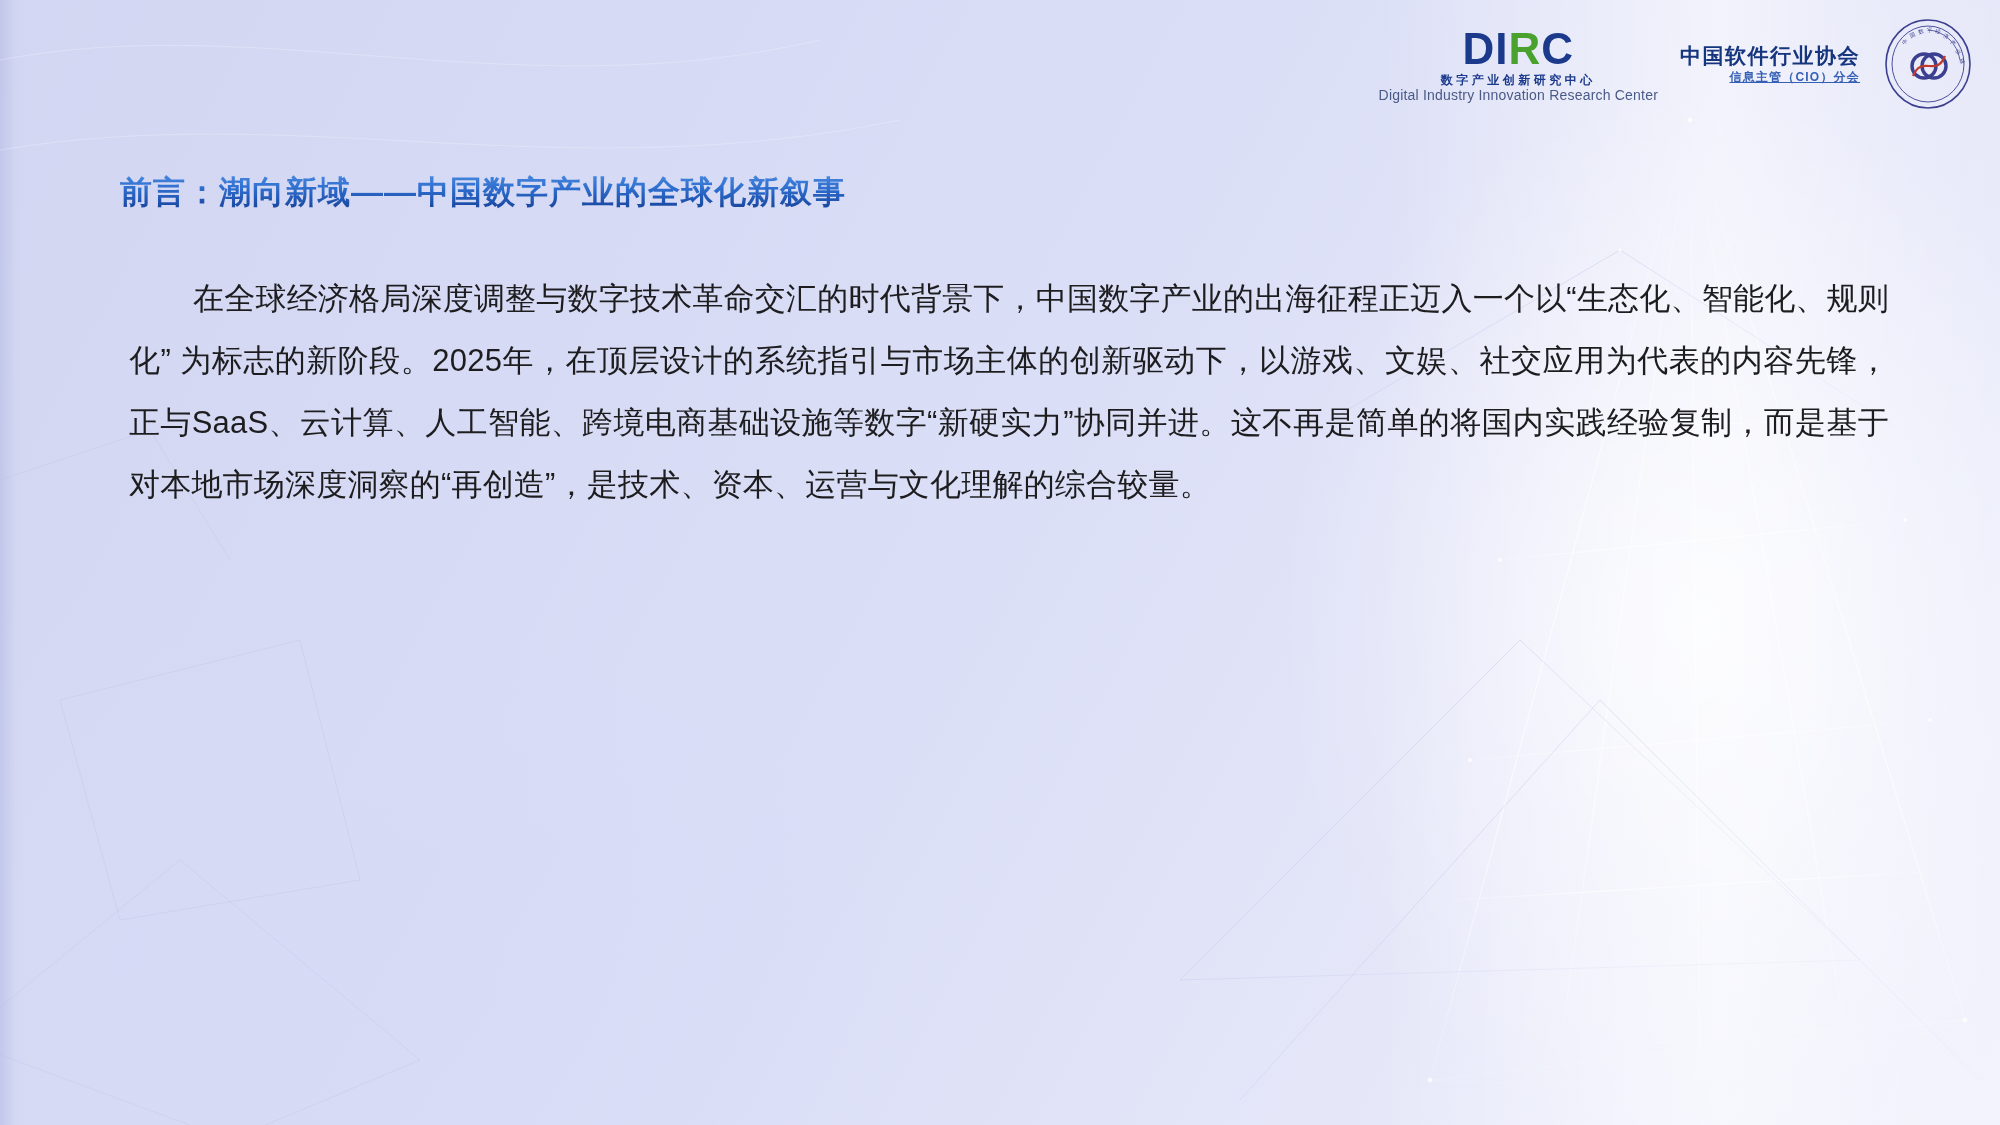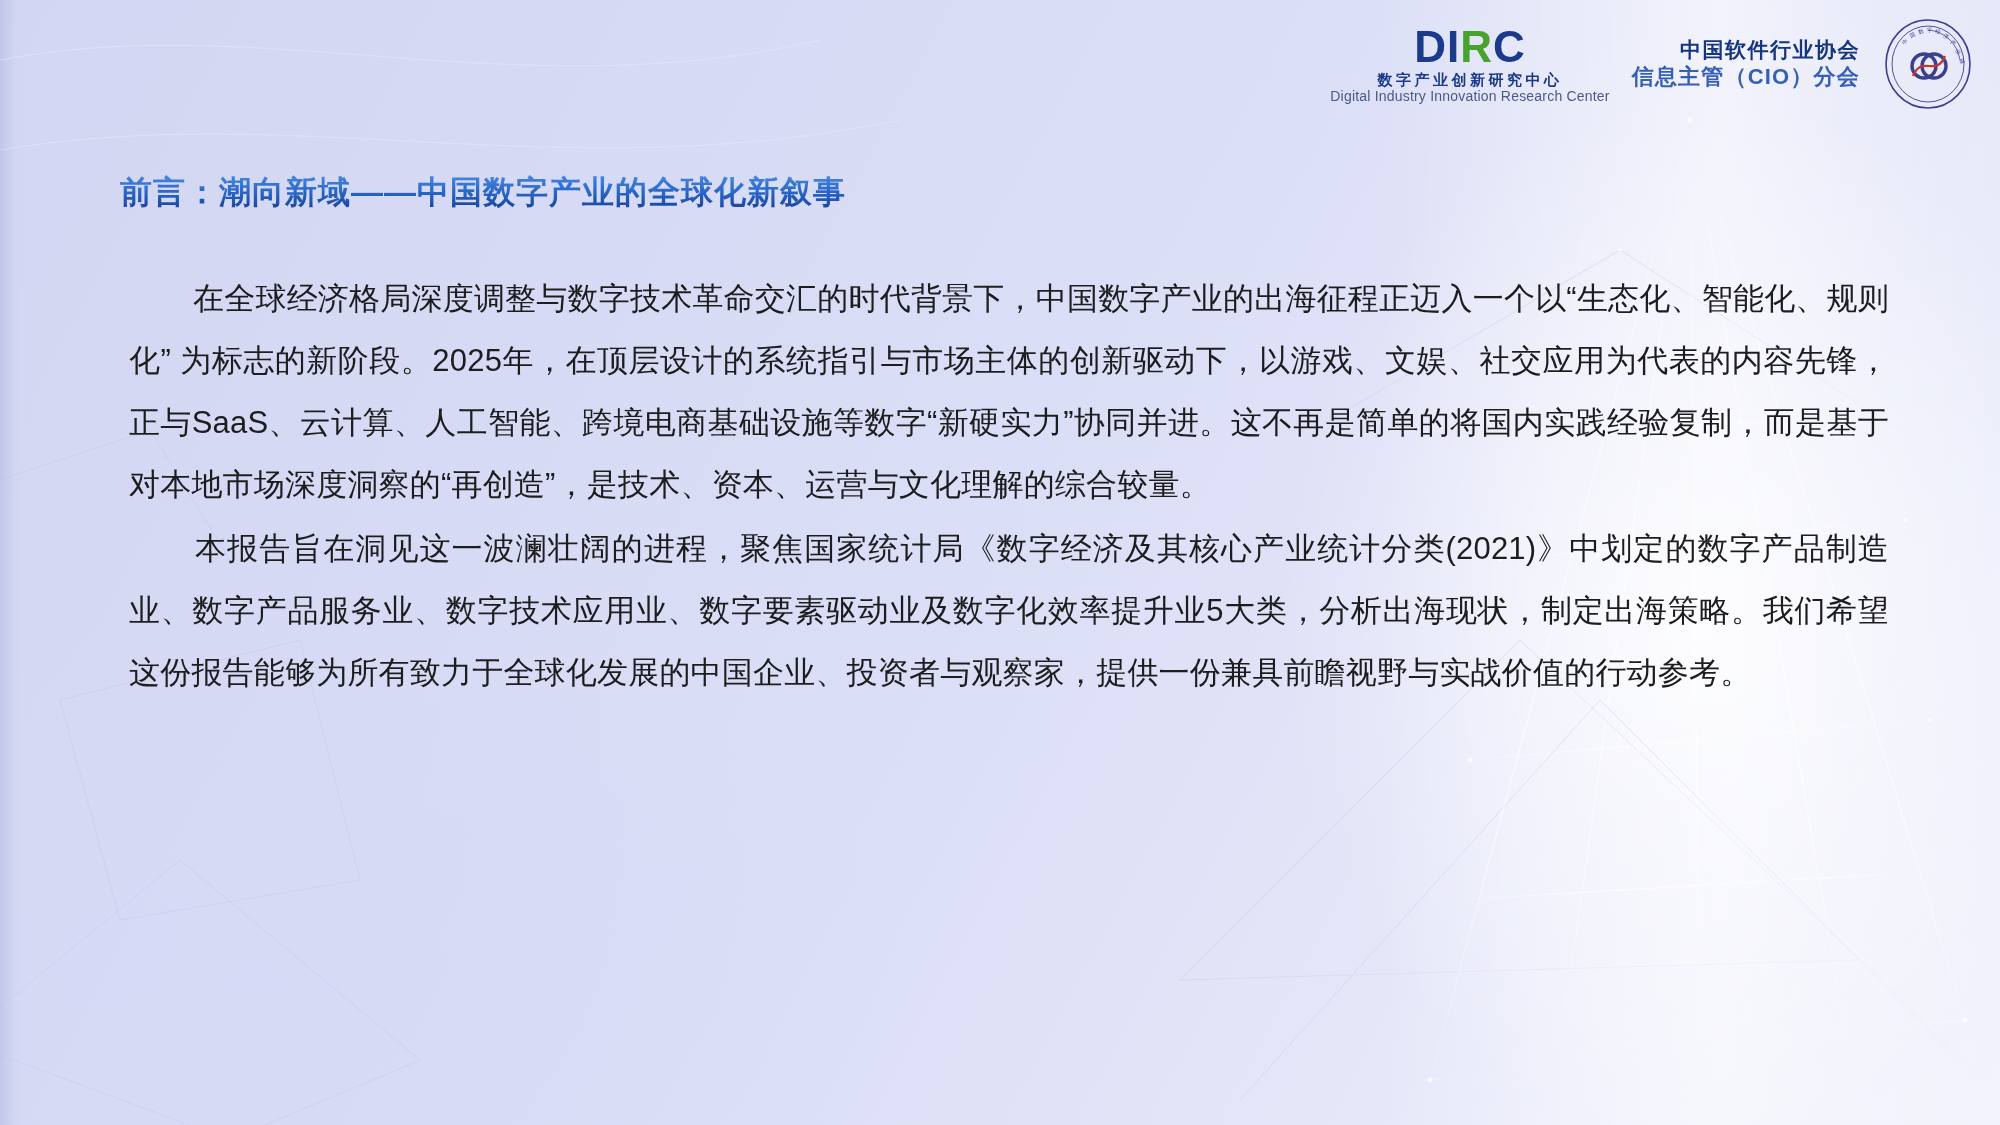--- a/index.html
+++ b/index.html
@@ -76,21 +76,21 @@
     color: #1b3a8c;
     display: flex;
     align-items: flex-end;
   }
   .dirc-word .seg-d,
   .dirc-word .seg-i,
   .dirc-word .seg-c { color: #1b3a8c; }
   .dirc-word .seg-r { color: #4aa22e; }
   .dirc-cn {
     margin-top: 3px;
-    font-size: 15px;
+    font-size: 12px;
     letter-spacing: 3.5px;
     color: #1b3a8c;
     font-weight: 700;
     white-space: nowrap;
   }
   .dirc-en {
     margin-top: 2px;
     font-size: 14px;
     letter-spacing: 0.2px;
     color: #4a5a86;
@@ -122,26 +122,27 @@
     align-items: flex-end;
   }
   .csia-cn-top {
     font-size: 21px;
     font-weight: 700;
     color: #15357e;
     letter-spacing: 1.5px;
     white-space: nowrap;
   }
   .csia-cn-bot {
-    font-size: 22px;
+    font-size: 12px;
     font-weight: 700;
     color: #3560b5;
     letter-spacing: 1.2px;
     white-space: nowrap;
     margin-top: 3px;
+    text-decoration: underline;
   }
 
   
   .logo-seal {
     width: 92px;
     height: 92px;
     position: relative;
   }
   .logo-seal svg { display:block; width:92px; height:92px; }
 
@@ -287,16 +288,15 @@
         </g>
       </svg>
     </div>
 
   </div>
 
   <h1 class="page-title">前言：潮向新域——中国数字产业的全球化新叙事</h1>
 
   <div class="body-copy">
     <p class="para">在全球经济格局深度调整与数字技术革命交汇的时代背景下，中国数字产业的出海征程正迈入一个以“生态化、智能化、规则化” 为标志的新阶段。2025年，在顶层设计的系统指引与市场主体的创新驱动下，以游戏、文娱、社交应用为代表的内容先锋，正与SaaS、云计算、人工智能、跨境电商基础设施等数字“新硬实力”协同并进。这不再是简单的将国内实践经验复制，而是基于对本地市场深度洞察的“再创造”，是技术、资本、运营与文化理解的综合较量。</p>
-    <p class="para p-indent-wide">本报告旨在洞见这一波澜壮阔的进程，聚焦国家统计局《数字经济及其核心产业统计分类(2021)》中划定的数字产品制造业、数字产品服务业、数字技术应用业、数字要素驱动业及数字化效率提升业5大类，分析出海现状，制定出海策略。我们希望这份报告能够为所有致力于全球化发展的中国企业、投资者与观察家，提供一份兼具前瞻视野与实战价值的行动参考。</p>
   </div>
 
 </div>
 
 </body></html>

